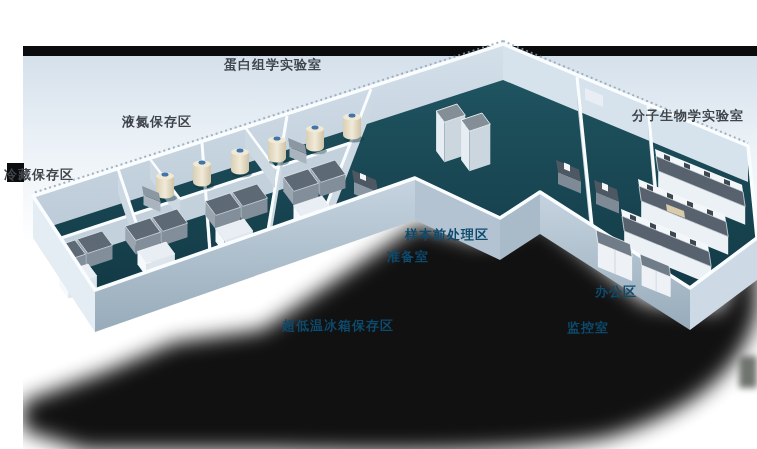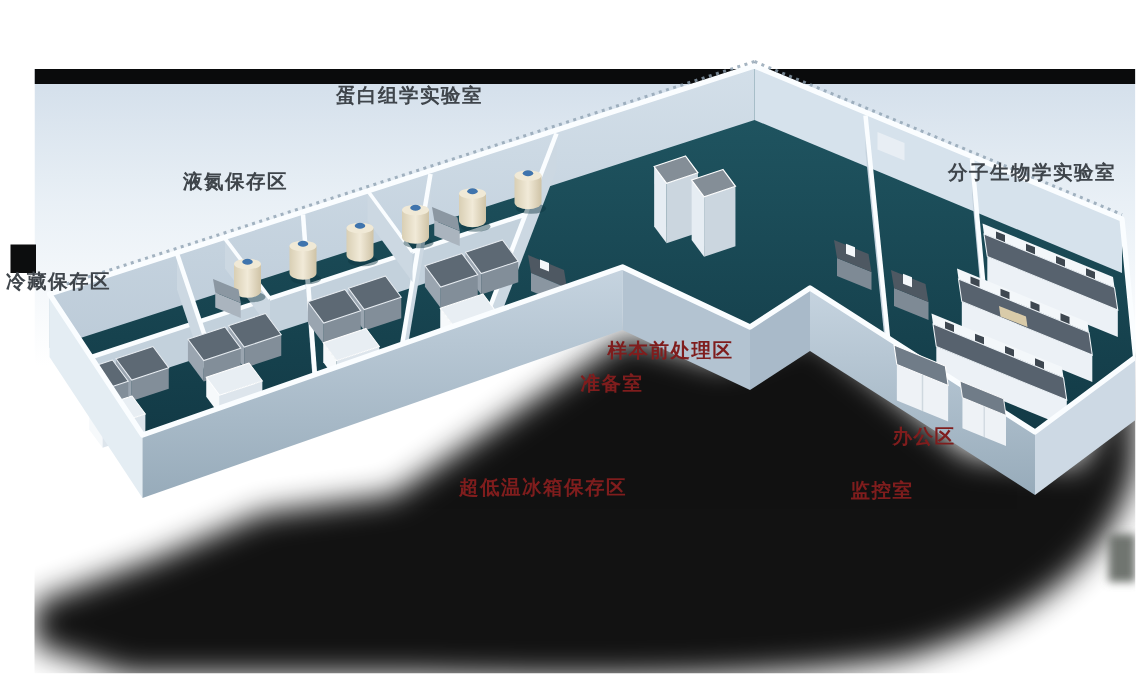--- a/index.html
+++ b/index.html
@@ -2,21 +2,21 @@
 <html><head>
 <meta charset="utf-8">
 <style>
   html,body{margin:0;padding:0;background:#ffffff;}
   .stage{position:relative;width:757px;height:449px;background:#ffffff;overflow:hidden;
          font-family:"DejaVu Sans","Liberation Sans",sans-serif;}
   .stage svg{position:absolute;left:0;top:0;}
   .lbl{position:absolute;white-space:nowrap;font-weight:bold;font-size:13px;
        letter-spacing:1px;line-height:14px;}
   .lbl.dark{color:#3f454b;}
-  .lbl.light{color:#7f1d1d;}
+  .lbl.light{color:#0c4a6e;}
 </style>
 </head>
 <body>
 
 <div class="stage">
 
 <svg width="757" height="449" viewBox="0 0 757 449">
   <defs>
     <clipPath id="sc">
           <rect x="23" y="40" width="734" height="409"></rect>
@@ -211,22 +211,22 @@
       </g>
     </g>
   </g>
 
   <rect x="7" y="163" width="17" height="19" fill="#0c0d0e"></rect>
 </svg>
 
 <div>
       <div class="lbl dark" style="left: 224px; top: 58px;">蛋白组学实验室</div>
       <div class="lbl dark" style="left: 122px; top: 115px;">液氮保存区</div>
-      <div class="lbl dark" style="left: 4px; top: 168px; margin-top: 14px;">冷藏保存区</div>
+      <div class="lbl dark" style="left: 4px; top: 168px;">冷藏保存区</div>
       <div class="lbl dark" style="left: 632px; top: 109px;">分子生物学实验室</div>
       <div class="lbl light" style="left: 405px; top: 228px;">样本前处理区</div>
       <div class="lbl light" style="left: 387px; top: 250px;">准备室</div>
       <div class="lbl light" style="left: 595px; top: 285px;">办公区</div>
       <div class="lbl light" style="left: 567px; top: 321px;">监控室</div>
-      <div class="lbl light" style="left: 282px; top: 319px; margin-left: 24px;">超低温冰箱保存区</div>
+      <div class="lbl light" style="left: 282px; top: 319px;">超低温冰箱保存区</div>
     </div>
 
 </div>
 
 </body></html>

